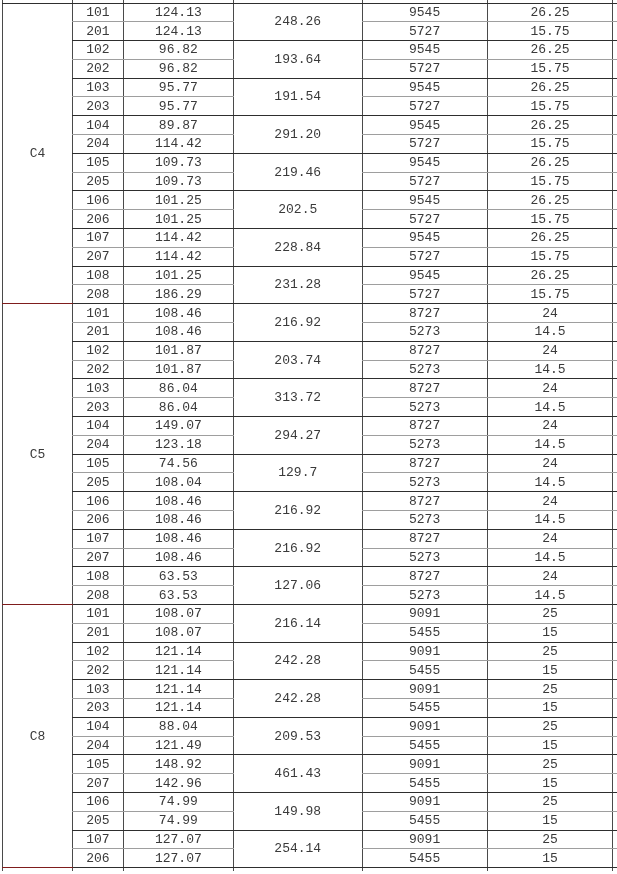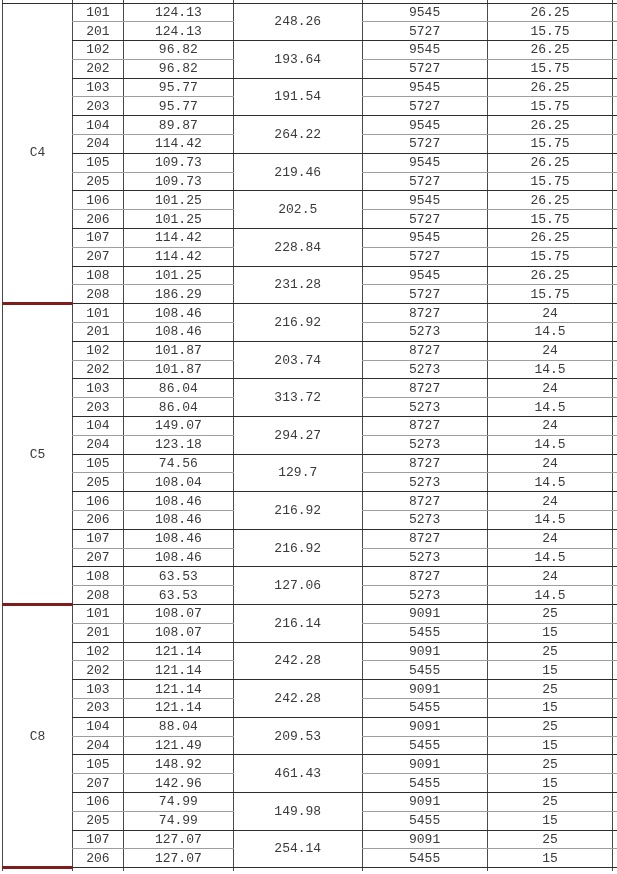--- a/index.html
+++ b/index.html
@@ -16,21 +16,21 @@
     white-space:nowrap;
     overflow:hidden;
     border-left:1px solid #4a4a4a;
   }
   table.grid td.stub{border-right:none;}
   table.grid tr{height:18.8px;}
   table.grid tr.sliver-top{height:3px;}
   table.grid tr.sliver-bottom{height:3px;}
   td.lb{border-bottom:1px solid #9e9e9e;}   
   td.db{border-bottom:1px solid #2e2e2e;}   
-  td.group-cell{border-bottom:3px solid #7f1d1d;}
+  td.group-cell{border-bottom:1px solid #7f1d1d;}
 </style>
 </head>
 <body>
 
 <div class="page">
   <table class="grid">
     <colgroup>
       <col style="width:70px">
       <col style="width:51px">
       <col style="width:110px">
@@ -91,21 +91,21 @@
         <tr>
           <td class="db">203</td>
           <td class="db">95.77</td>
           <td class="db">5727</td>
           <td class="db">15.75</td>
           <td class="db stub"></td>
         </tr>
         <tr>
           <td class="lb">104</td>
           <td class="lb">89.87</td>
-          <td class="db" rowspan="2">264.22</td>
+          <td class="db" rowspan="2">291.20</td>
           <td class="lb">9545</td>
           <td class="lb">26.25</td>
           <td class="lb stub"></td>
         </tr>
         <tr>
           <td class="db">204</td>
           <td class="db">114.42</td>
           <td class="db">5727</td>
           <td class="db">15.75</td>
           <td class="db stub"></td>

